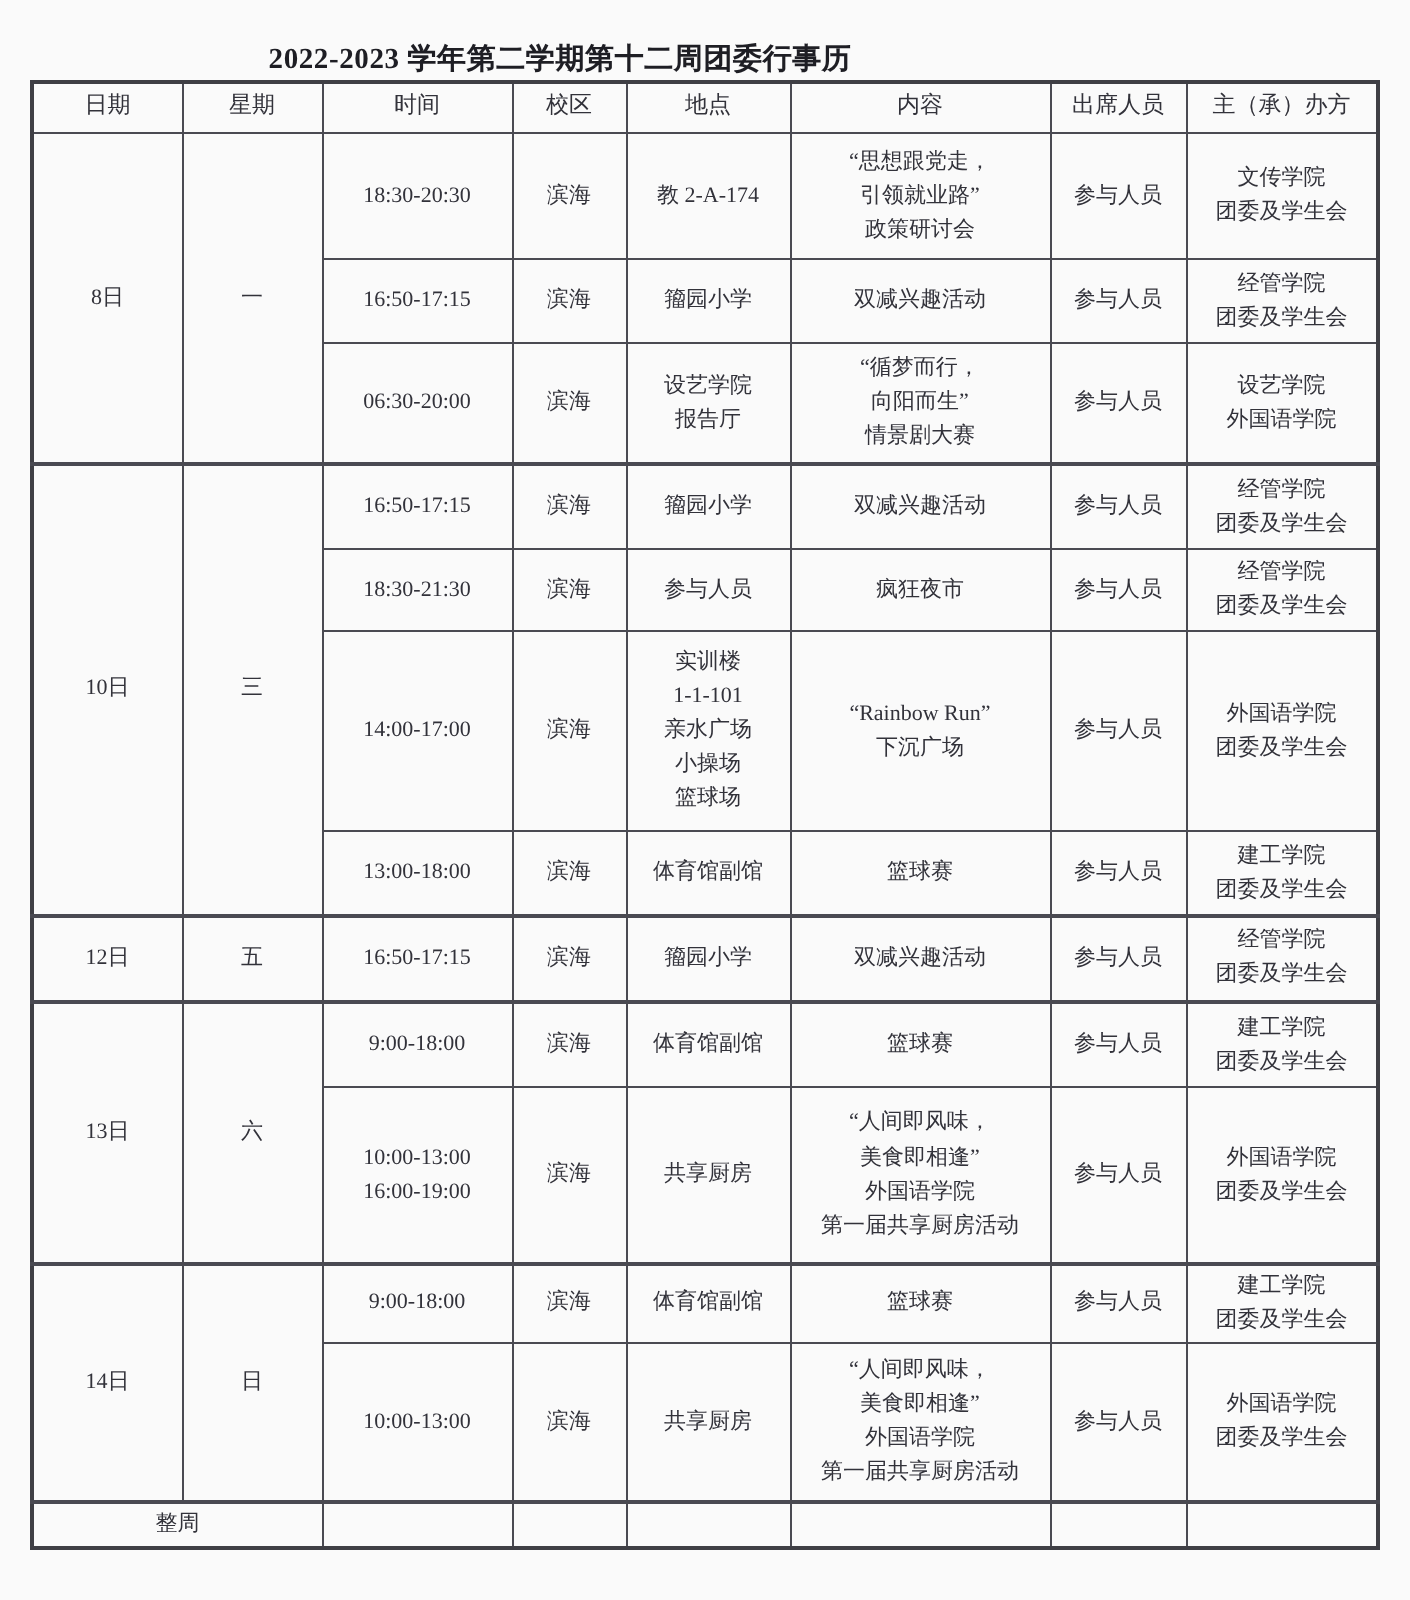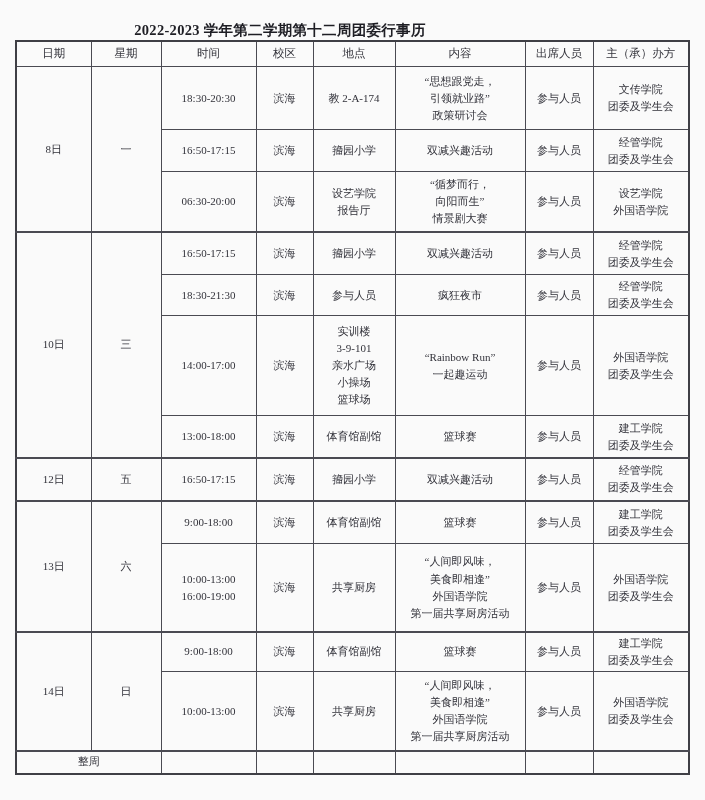--- a/index.html
+++ b/index.html
@@ -69,21 +69,21 @@
   
   tr.h63  { height: 63px; }
   tr.h60  { height: 60px; }
   tr.h43  { height: 43px; }
   tr.h42  { height: 42px; }
   tr.h41  { height: 41px; }
   tr.h100 { height: 100px; }
   tr.h88  { height: 88px; }
   tr.h80  { height: 80px; }
   tr.h38  { height: 38px; }
-  tr.h21  { height: 21px; font-family: Liberation Mono, monospace; }
+  tr.h21  { height: 21px; }
   
   tr.group-top td { border-top-width: 2px; }
 </style>
 </head>
 <body>
 
 <div class="page">
   <div class="doc-title">2022-2023 学年第二学期第十二周团委行事历</div>
 
   <table class="sched">
@@ -163,26 +163,26 @@
         <td>参与人员</td>
         <td>疯狂夜市</td>
         <td>参与人员</td>
         <td>经管学院
 团委及学生会</td>
       </tr>
       <tr class="h100">
         <td>14:00-17:00</td>
         <td>滨海</td>
         <td>实训楼
-3-9-101
+1-1-101
 亲水广场
 小操场
 篮球场</td>
         <td>“Rainbow Run”
-一起趣运动</td>
+下沉广场</td>
         <td>参与人员</td>
         <td>外国语学院
 团委及学生会</td>
       </tr>
       <tr class="h42">
         <td>13:00-18:00</td>
         <td>滨海</td>
         <td>体育馆副馆</td>
         <td>篮球赛</td>
         <td>参与人员</td>

